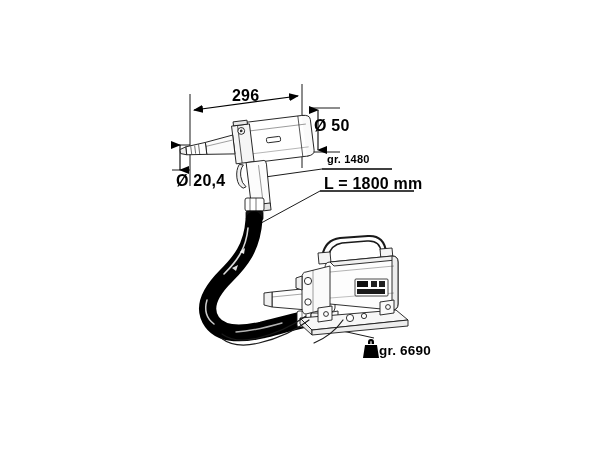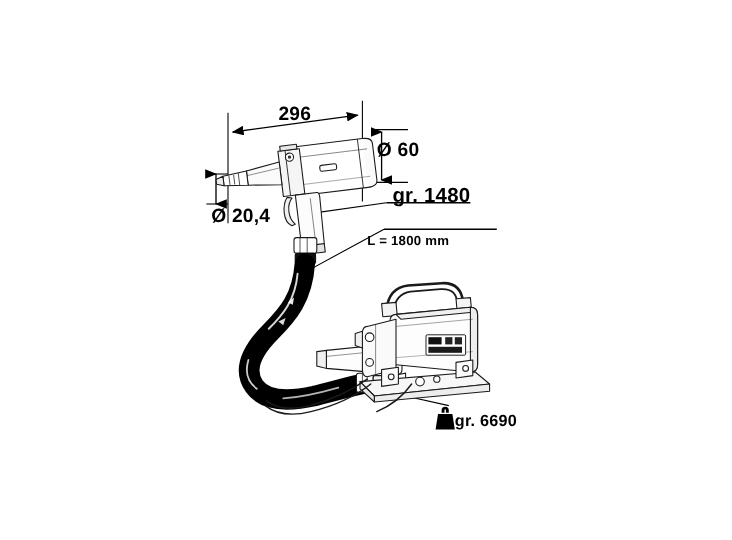--- a/index.html
+++ b/index.html
@@ -32,22 +32,22 @@
     font-family: "Liberation Sans", sans-serif;
     font-weight: bold;
     color: #000000;
     white-space: nowrap;
     line-height: 1;
     letter-spacing: 0.2px;
   }
   #label-296      { left: 232px; top: 88px;  font-size: 16px; }
   #label-dia50    { left: 314px; top: 118px; font-size: 16px; }
   #label-dia285   { left: 176px; top: 173px; font-size: 16px; }
-  #label-gr1480   { left: 327px; top: 154px; font-size: 17px; }
-  #label-length   { left: 306px; top: 176px; font-size: 11px; margin-top: 20px; }
+  #label-gr1480   { left: 327px; top: 154px; font-size: 11px; }
+  #label-length   { left: 324px; top: 176px; font-size: 16px; }
   #label-gr8680   { left: 379px; top: 344px; font-size: 13.5px; }
 </style>
 </head>
 <body>
 
 <div id="canvas">
 
   <svg id="drawing" viewBox="0 0 610 450">
 
     <defs>
@@ -222,21 +222,21 @@
       <path d="M368,342 Q368,339 371,339 Q374,339 374,342 L374,344 L371.6,344
                L371.6,342 Q371.6,341 371,341 Q370.4,341 370.4,342 L370.4,344
                L368,344 Z"></path>
       <path d="M365,345 L377,345 L379,358 L363,358 Z"></path>
     </g>
 
   </svg>
 
   <div class="dim-label" id="label-296">296</div>
 
-  <div class="dim-label" id="label-dia50">Ø 60</div>
+  <div class="dim-label" id="label-dia50">Ø 50</div>
 
   <div class="dim-label" id="label-dia285">Ø 20,4</div>
 
   <div class="dim-label" id="label-gr1480">gr. 1480</div>
 
   <div class="dim-label" id="label-length">L = 1800 mm</div>
 
   <div class="dim-label" id="label-gr8680">gr. 6690</div>
 
 </div>

